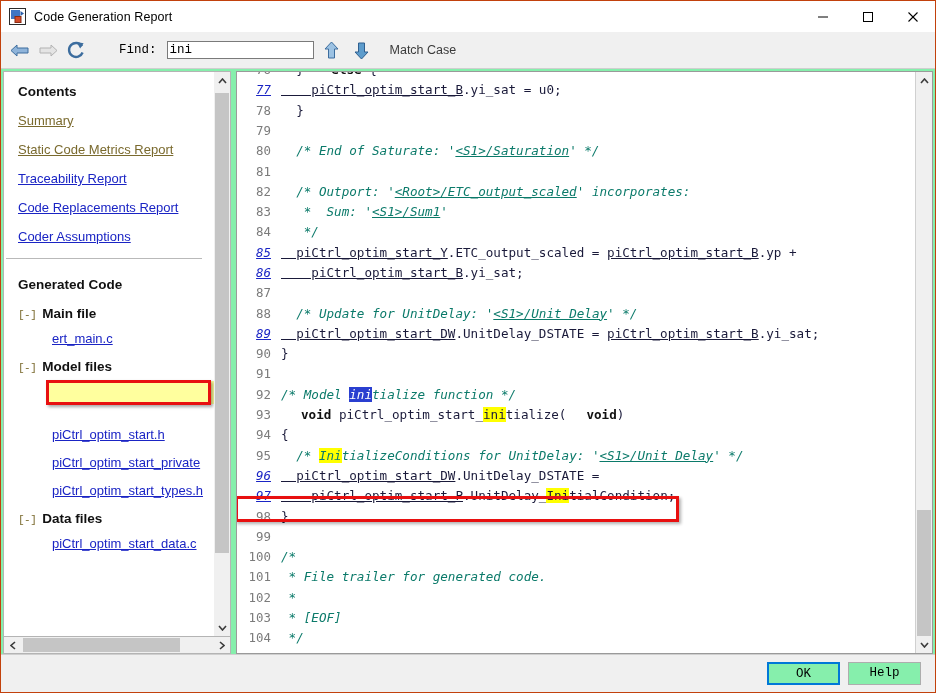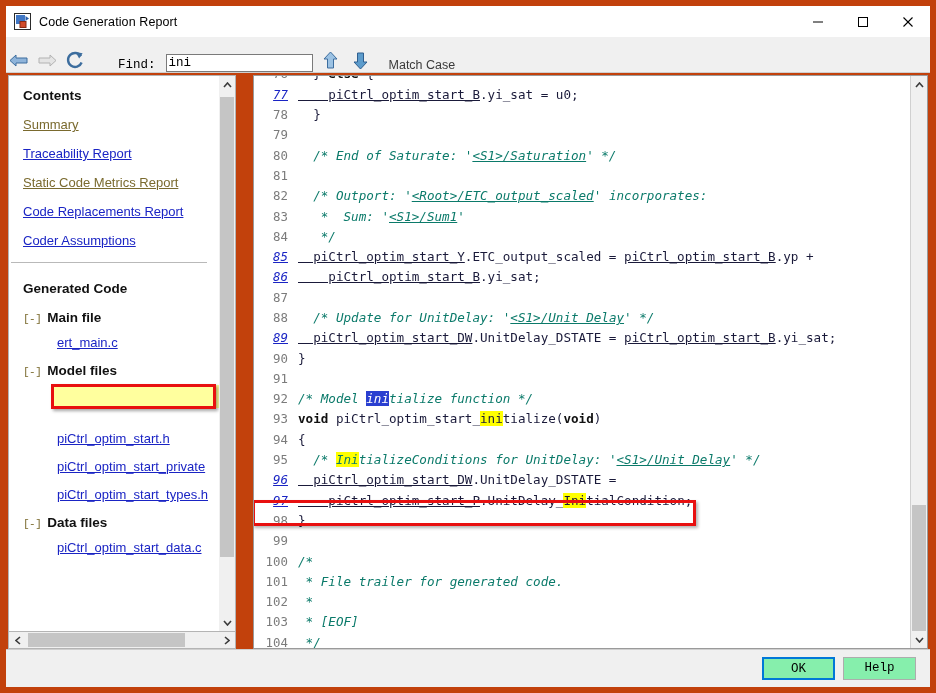--- a/index.html
+++ b/index.html
@@ -14,21 +14,21 @@
     background: #f0f0f0;
     -webkit-font-smoothing: antialiased;
   }
 
   .window {
     position: relative;
     width: 936px;
     height: 693px;
     box-sizing: border-box;
     background: #f0f0f0;
-    border: 6px solid #c2410c;
+    border: 1px solid #c2410c;
     display: flex;
     flex-direction: column;
   }
 
   
   .titlebar {
     height: 31px;
     min-height: 31px;
     background: #ffffff;
     display: flex;
@@ -64,21 +64,22 @@
     color: #000;
   }
 
   
   .toolbar {
     height: 38px;
     min-height: 30px;
     background: #f0f0f0;
     border-bottom: 1px solid #cfcfcf;
     display: flex;
-    align-items: flex-end;
+    align-items: center;
+    padding-left: 6px;
     box-sizing: border-box;
   }
   .nav-btn {
     width: 26px;
     height: 24px;
     display: flex;
     align-items: center;
     justify-content: center;
     margin-right: 2px;
   }
@@ -115,24 +116,23 @@
     font-size: 12.5px;
     color: #3a3a3a;
     margin-left: 16px;
   }
 
   
   .body-area {
     flex: 1 1 auto;
     display: flex;
     min-height: 0;
-    background: #c2410c;
+    background: #86efac;
     padding: 2px 2px 0 2px;
     box-sizing: border-box;
-    gap: 12px;
   }
 
   
   .sidebar {
     width: 228px;
     min-width: 228px;
     position: relative;
     display: flex;
     flex-direction: column;
     box-sizing: border-box;
@@ -342,21 +342,21 @@
     box-sizing: border-box;
     font-size: 12.4px;
   }
   .ln.link {
     color: #1a24c4;
     text-decoration: underline;
     font-style: italic;
   }
   .src { color: #1a1a3a; }
   .cmt { color: #0b7a6a; font-style: italic; }
-  .kw  { color: #111; font-weight: bold; }
+  .kw  { color: #111; font-weight: bold; margin-left: 20px; }
   .lnk { color: #0b7a6a; text-decoration: underline; font-style: italic; }
   .vlnk { color: #1a1a3a; text-decoration: underline; }
   .hly { background: #ffff00; }
   .hlb { background: #2a3fd0; color: #ffffff; }
 
   .redbox-code {
     position: absolute;
     border: 3px solid #e81010;
     box-sizing: border-box;
     box-shadow: 2px 2px 3px rgba(0,0,0,0.3);
@@ -460,22 +460,22 @@
   </div>
 
   <div class="body-area">
 
     <div class="sidebar">
       <div class="sidebar-scroll-wrap">
         <div class="sidebar-content">
           <div class="sb-inner" id="sb-inner">
               <div class="sb-heading">Contents</div>
               <a class="sb-link visited" href="#">Summary</a>
+              <a class="sb-link visited" href="#">Static Code Metrics Report</a>
               <a class="sb-link " href="#">Traceability Report</a>
-              <a class="sb-link visited" href="#">Static Code Metrics Report</a>
               <a class="sb-link " href="#">Code Replacements Report</a>
               <a class="sb-link " href="#">Coder Assumptions</a>
               <div class="sb-divider"></div>
               <div class="sb-gap"></div>
               <div class="sb-heading" style="margin-top:8px;">Generated Code</div>
               <div class="sb-group">
                 <span class="sb-toggle">[-]</span>
                 <span>Main file</span>
               </div>
               <a class="sb-file" href="#">ert_main.c</a>

